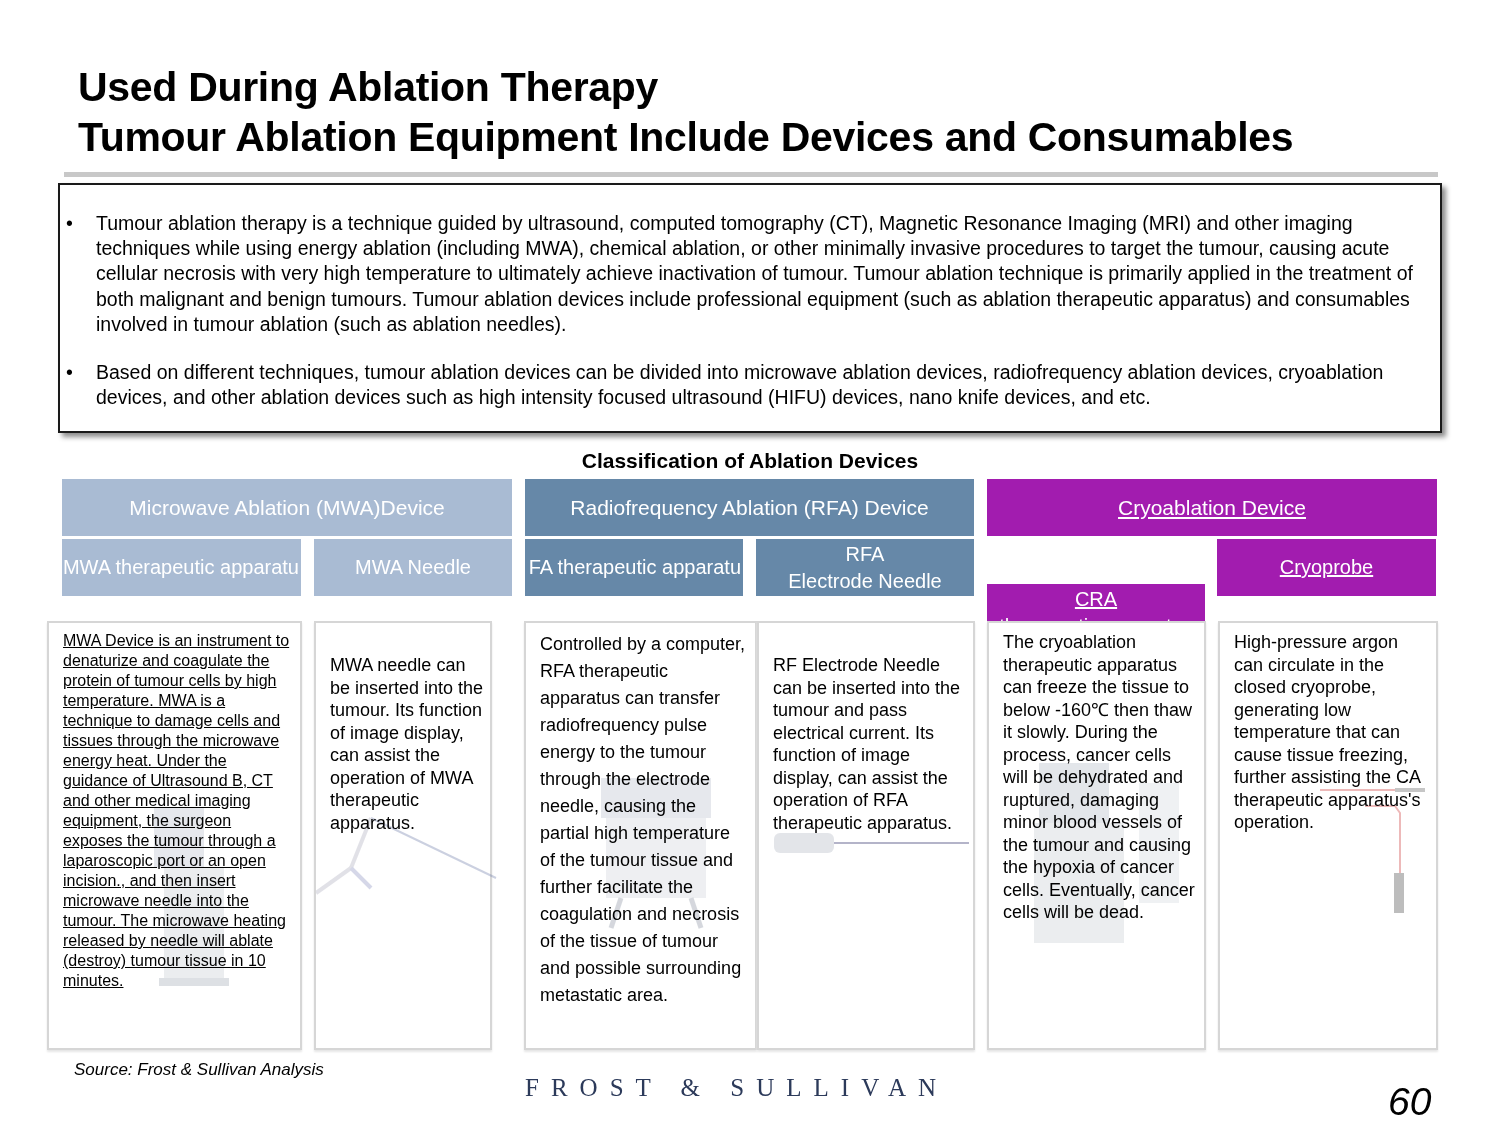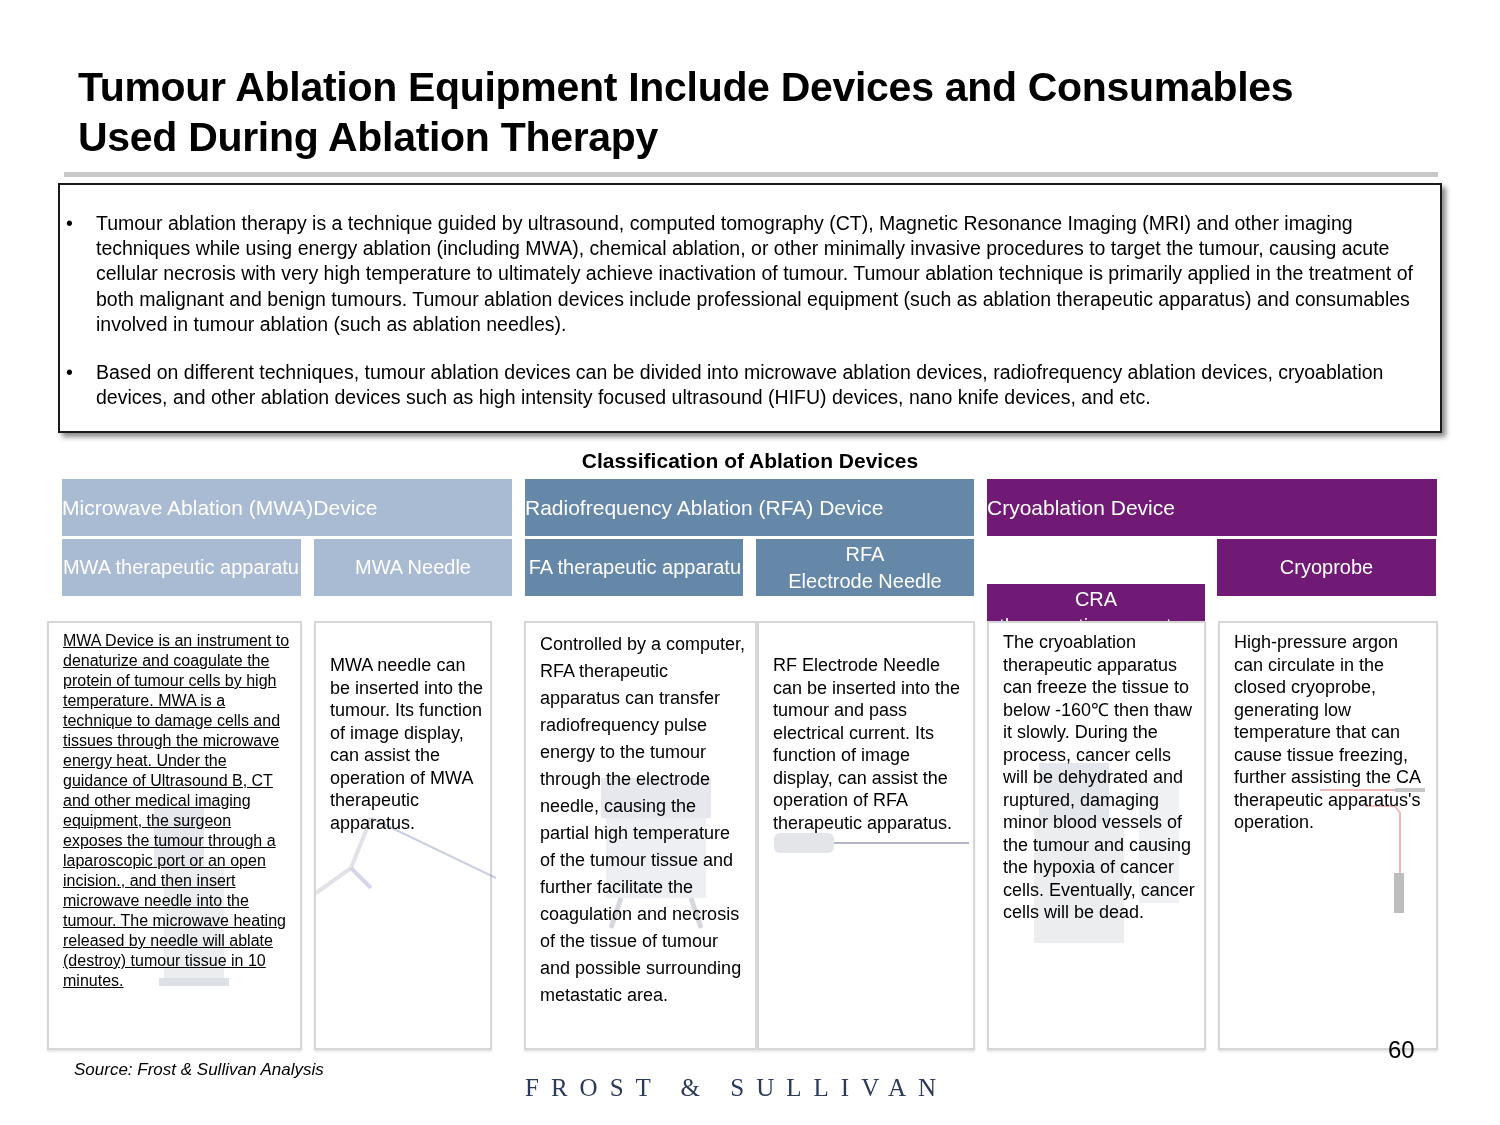--- a/index.html
+++ b/index.html
@@ -9,44 +9,44 @@
              font-size:41px; font-weight:bold; line-height:50px; letter-spacing:-0.3px; }
     .title-rule { position:absolute; left:64px; top:172px; width:1374px; height:5px; background:#c8c8c8; }
     .summary { position:absolute; left:58px; top:183px; width:1380px; height:246px;
                border:2px solid #1a1a1a; box-shadow:4px 4px 5px #8c8c8c; background:#fff; }
     .bullet { position:absolute; left:36px; width:1340px; font-size:19.5px; line-height:25.2px; }
     .bullet .dot { position:absolute; left:-30px; top:0; }
     .b1 { top:26px; } .b2 { top:175px; }
     .section-title { position:absolute; left:0; width:1500px; top:449px; text-align:center;
                      font-size:21px; font-weight:bold; }
     .cat { position:absolute; top:479px; height:57px; color:#fff; font-size:21px;
-           display:flex; align-items:center; text-align:center; }
+           display:flex; align-items:center; justify-content:center; text-align:center; }
     .sub { position:absolute; top:539px; height:57px; color:#fff; font-size:20px; line-height:27px;
            display:flex; align-items:center; justify-content:center; text-align:center; overflow:hidden; white-space:nowrap; }
     .c-mwa { background:#a9bbd3; }
     .c-rfa { background:#6688a8; }
-    .c-cry { background:#701a75; }
+    .c-cry { background:#a21caf;text-decoration:underline; }
     .desc { position:absolute; top:621px; height:429px; border:2px solid #d6d6d6; background:#fff;
             box-sizing:border-box; box-shadow:0 2px 2px #e6e6e6; }
     .desc-text { position:absolute; left:14px; right:6px; color:#000; }
     .t-small { font-size:16px; line-height:20px;text-decoration:underline; }
     .t-med { font-size:18px; line-height:22.5px; }
     .t-rfa { font-size:18px; line-height:27px; }
     .img-ghost { position:absolute; opacity:0.35; }
     .source { position:absolute; left:74px; top:1060px; font-size:17px; font-style:italic; }
     .brand { position:absolute; left:525px; top:1074px; font-family:"Liberation Serif", serif;
              font-size:25px; letter-spacing:12px; color:#2c3a5a; }
-    .page-num { position:absolute; left:1388px; top:1036px; font-size:24px; }
+    .page-num { position:absolute; left:1388px; top:1080px; font-size:39px;font-style:italic; }
   </style>
 </head>
 <body>
 
 <div class="title">
+  <div>Used During Ablation Therapy</div>
   <div>Tumour Ablation Equipment Include Devices and Consumables</div>
-  <div>Used During Ablation Therapy</div>
 </div>
 <div class="title-rule"></div>
 
 <div class="summary">
   <div class="bullet b1">
     <span class="dot">•</span>
     <span>Tumour ablation therapy is a technique guided by ultrasound, computed tomography (CT), Magnetic Resonance Imaging (MRI) and other imaging techniques while using energy ablation (including MWA), chemical ablation, or other minimally invasive procedures to target the tumour, causing acute cellular necrosis with very high temperature to ultimately achieve inactivation of tumour. Tumour ablation technique is primarily applied in the treatment of both malignant and benign tumours. Tumour ablation devices include professional equipment (such as ablation therapeutic apparatus) and consumables involved in tumour ablation (such as ablation needles).</span>
   </div>
   <div class="bullet b2">
     <span class="dot">•</span>

